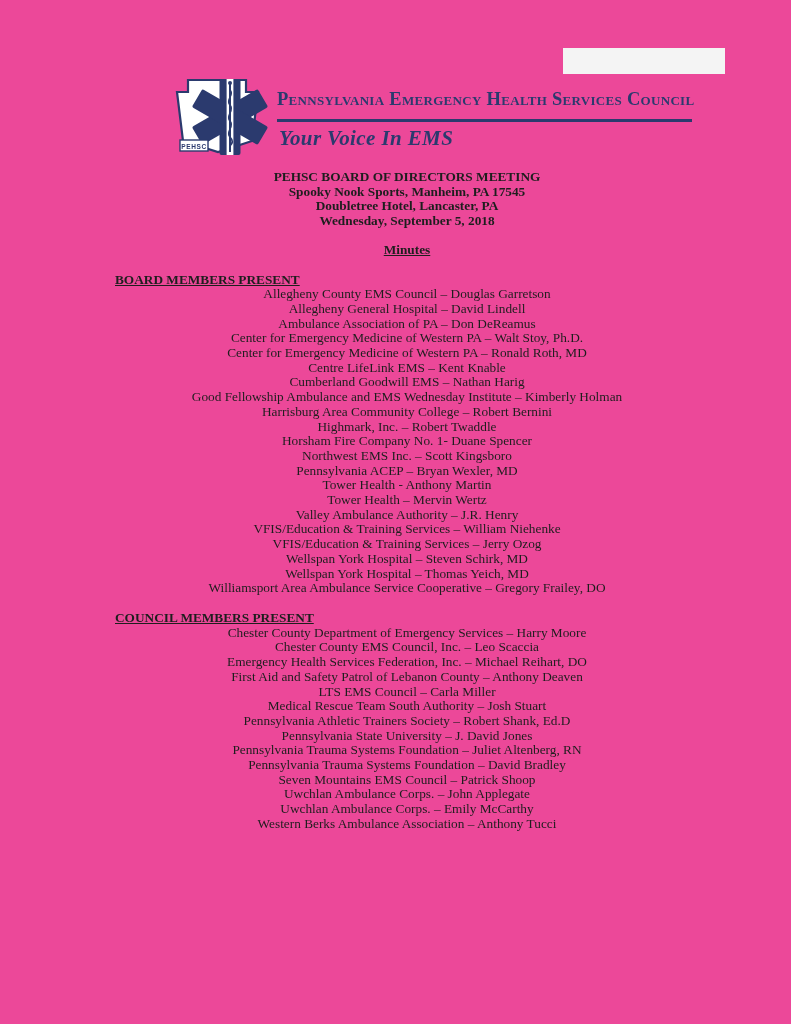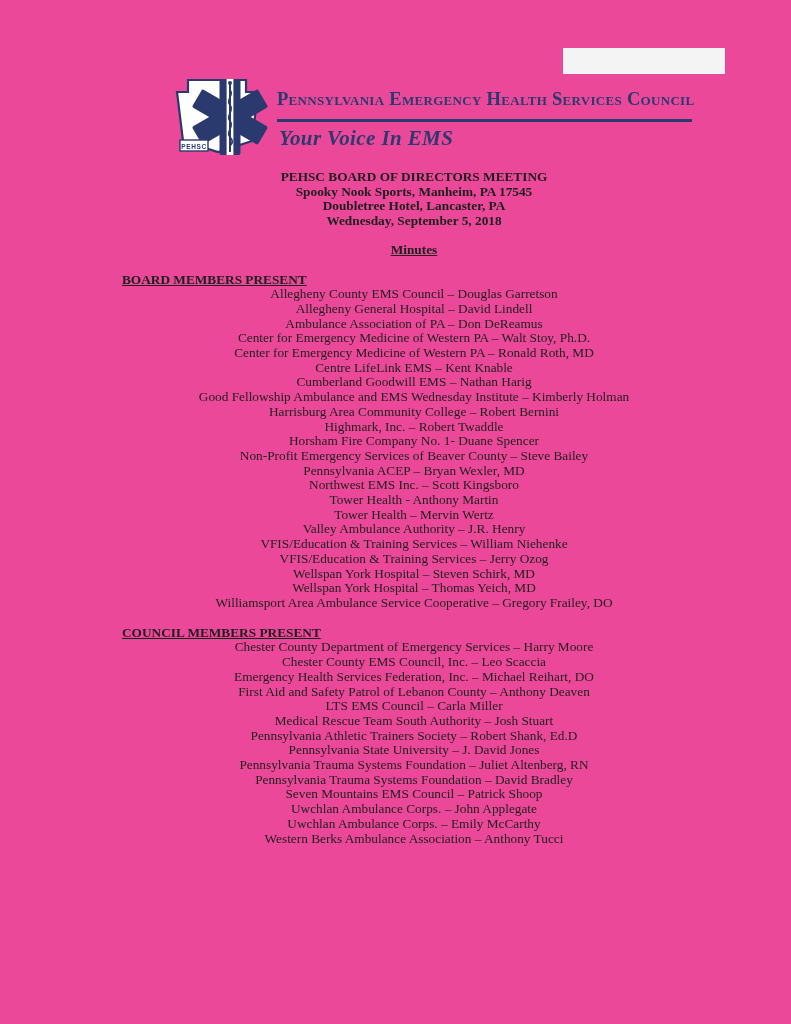--- a/index.html
+++ b/index.html
@@ -50,21 +50,21 @@
     left:279px; top:126px;
     font-style:italic;
     font-weight:bold;
     font-size:21px;
     color:var(--navy);
     letter-spacing:0.4px;
   }
   
   .content{
     position:absolute;
-    left:122px; top:170px;
+    left:115px; top:170px;
     width:584px;
     font-size:13.3px;
     line-height:14.7px;
   }
   .title-block{text-align:center;font-weight:bold;}
   .title-block div{white-space:nowrap;}
   .doc-type{
     margin-top:14px;
     text-align:center;
     font-weight:bold;
@@ -160,25 +160,24 @@
           <li class="member-line">Cumberland Goodwill EMS – Nathan Harig</li>
 
           <li class="member-line">Good Fellowship Ambulance and EMS Wednesday Institute – Kimberly Holman</li>
 
           <li class="member-line">Harrisburg Area Community College – Robert Bernini</li>
 
           <li class="member-line">Highmark, Inc. – Robert Twaddle</li>
 
           <li class="member-line">Horsham Fire Company No. 1- Duane Spencer</li>
 
-          <li class="member-line">Non-Profit Emergency Services of Beaver County – Steve Bailey</li>
+
+          <li class="member-line">Northwest EMS Inc. – Scott Kingsboro</li>
 
           <li class="member-line">Pennsylvania ACEP – Bryan Wexler, MD</li>
-
-          <li class="member-line">Northwest EMS Inc. – Scott Kingsboro</li>
 
           <li class="member-line">Tower Health - Anthony Martin</li>
 
           <li class="member-line">Tower Health – Mervin Wertz</li>
 
           <li class="member-line">Valley Ambulance Authority – J.R. Henry</li>
 
           <li class="member-line">VFIS/Education &amp; Training Services – William Niehenke</li>
 
           <li class="member-line">VFIS/Education &amp; Training Services – Jerry Ozog</li>

